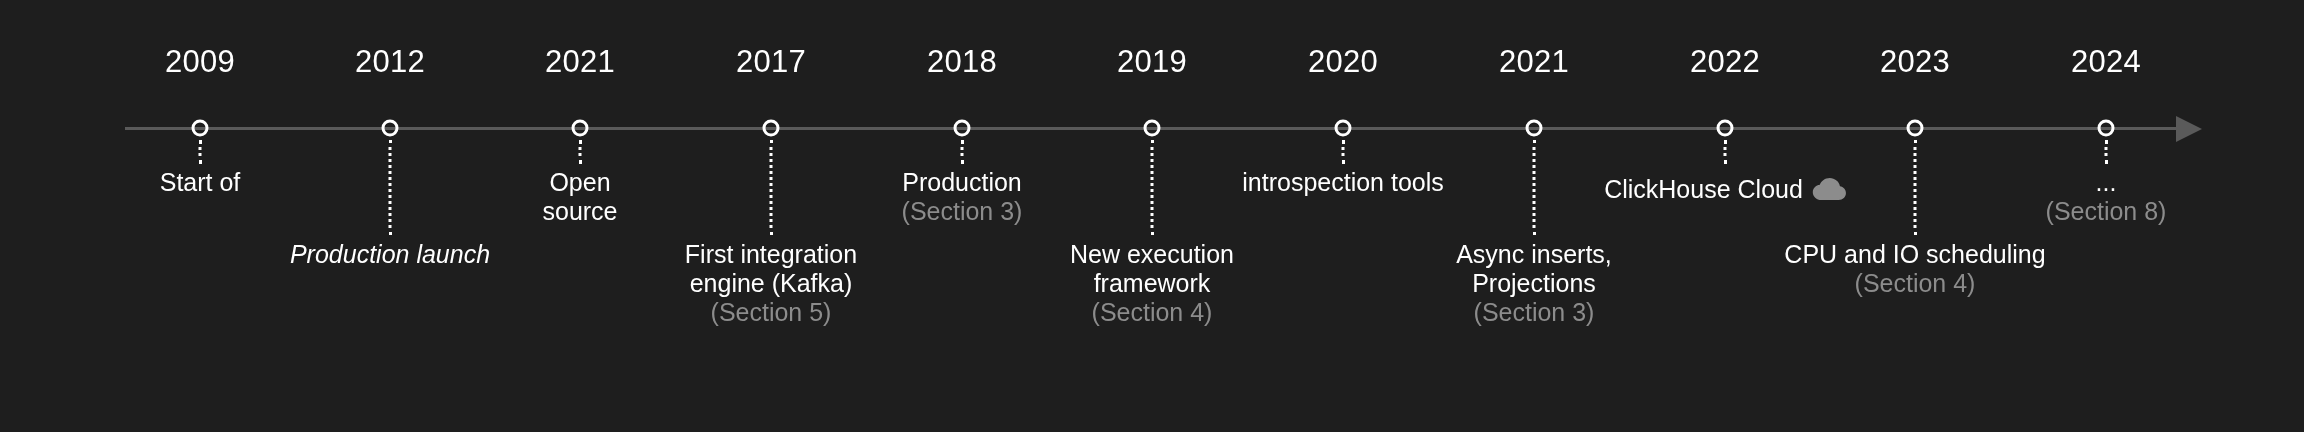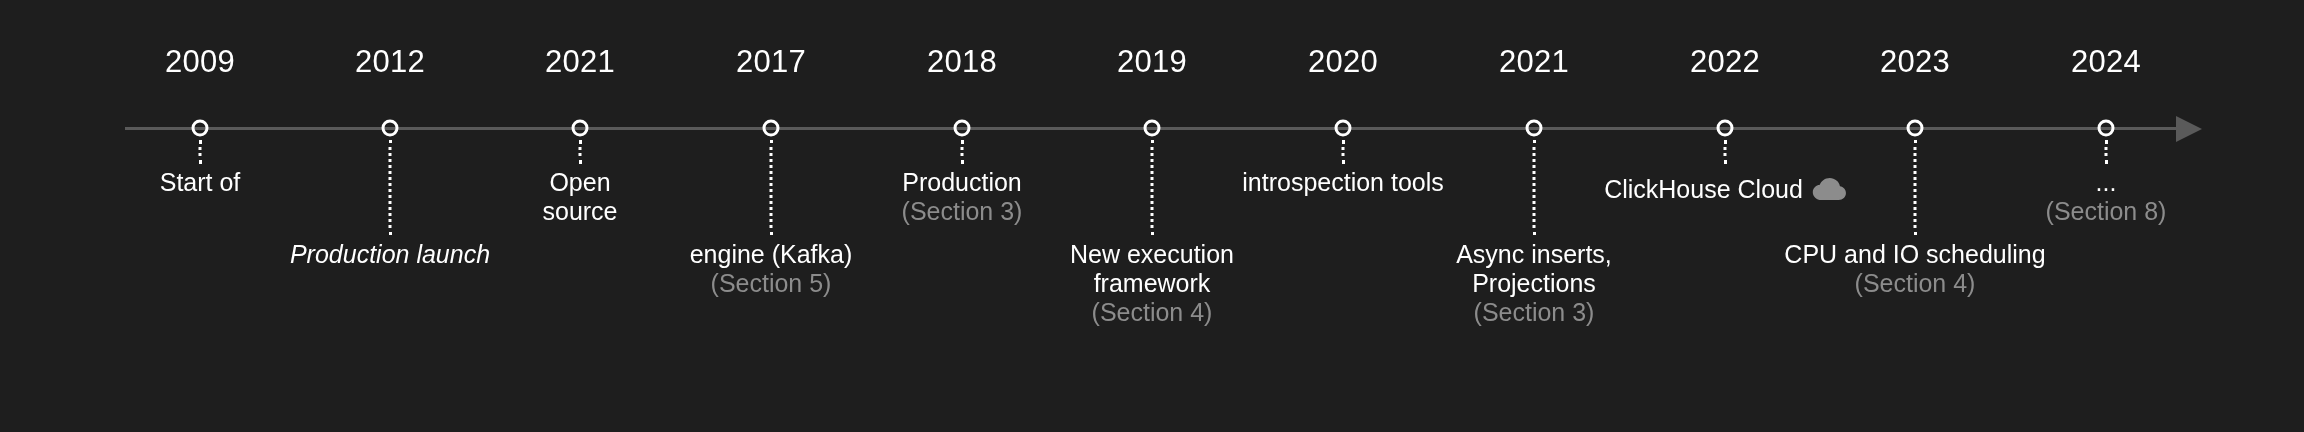--- a/index.html
+++ b/index.html
@@ -125,20 +125,21 @@
         <div class="label" style="top: 168px;">
           <span class="line">Open</span>
           <span class="line">source</span>
         </div>
       </div>
       <div class="event" style="left: 771px;">
         <div class="year">2017</div>
         <div class="marker"></div>
         <div class="connector" style="top: 140px; height: 95px;"></div>
         <div class="label" style="top: 240px;">
+          <span class="line">First integration</span>
           <span class="line">engine (Kafka)</span>
           <span class="line sec">(Section 5)</span>
         </div>
       </div>
       <div class="event" style="left: 962px;">
         <div class="year">2018</div>
         <div class="marker"></div>
         <div class="connector" style="top: 140px; height: 24px;"></div>
         <div class="label" style="top: 168px;">
           <span class="line">Production</span>

